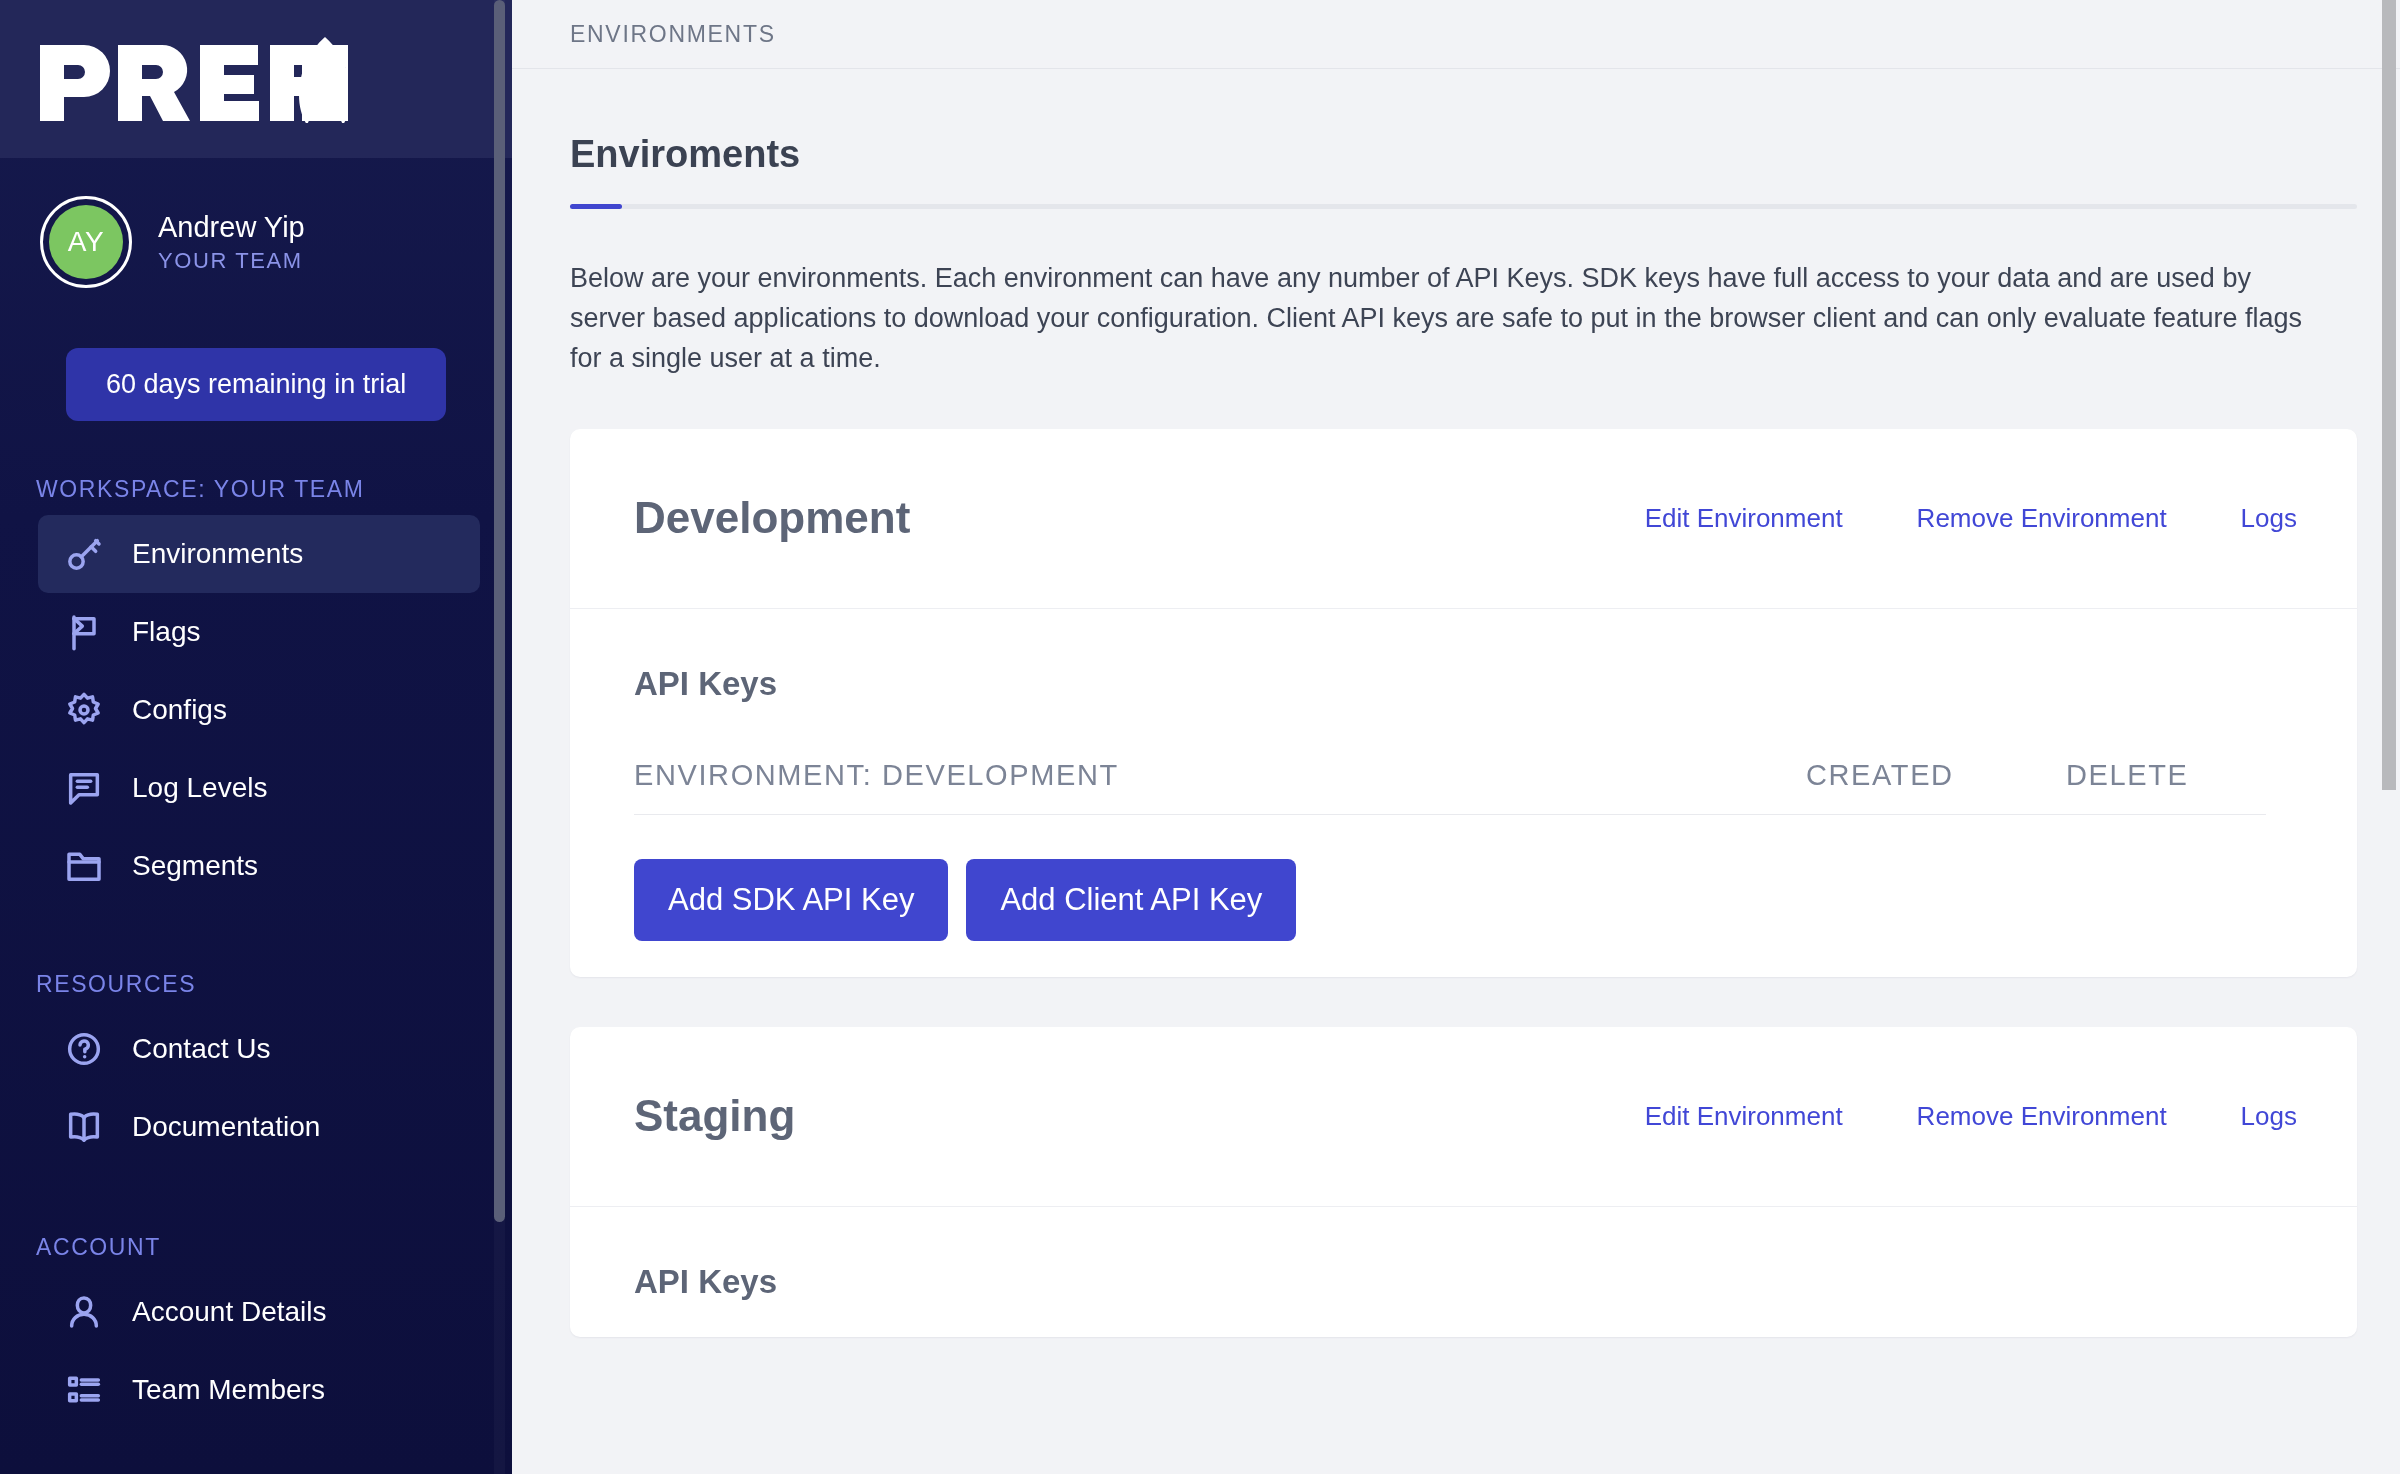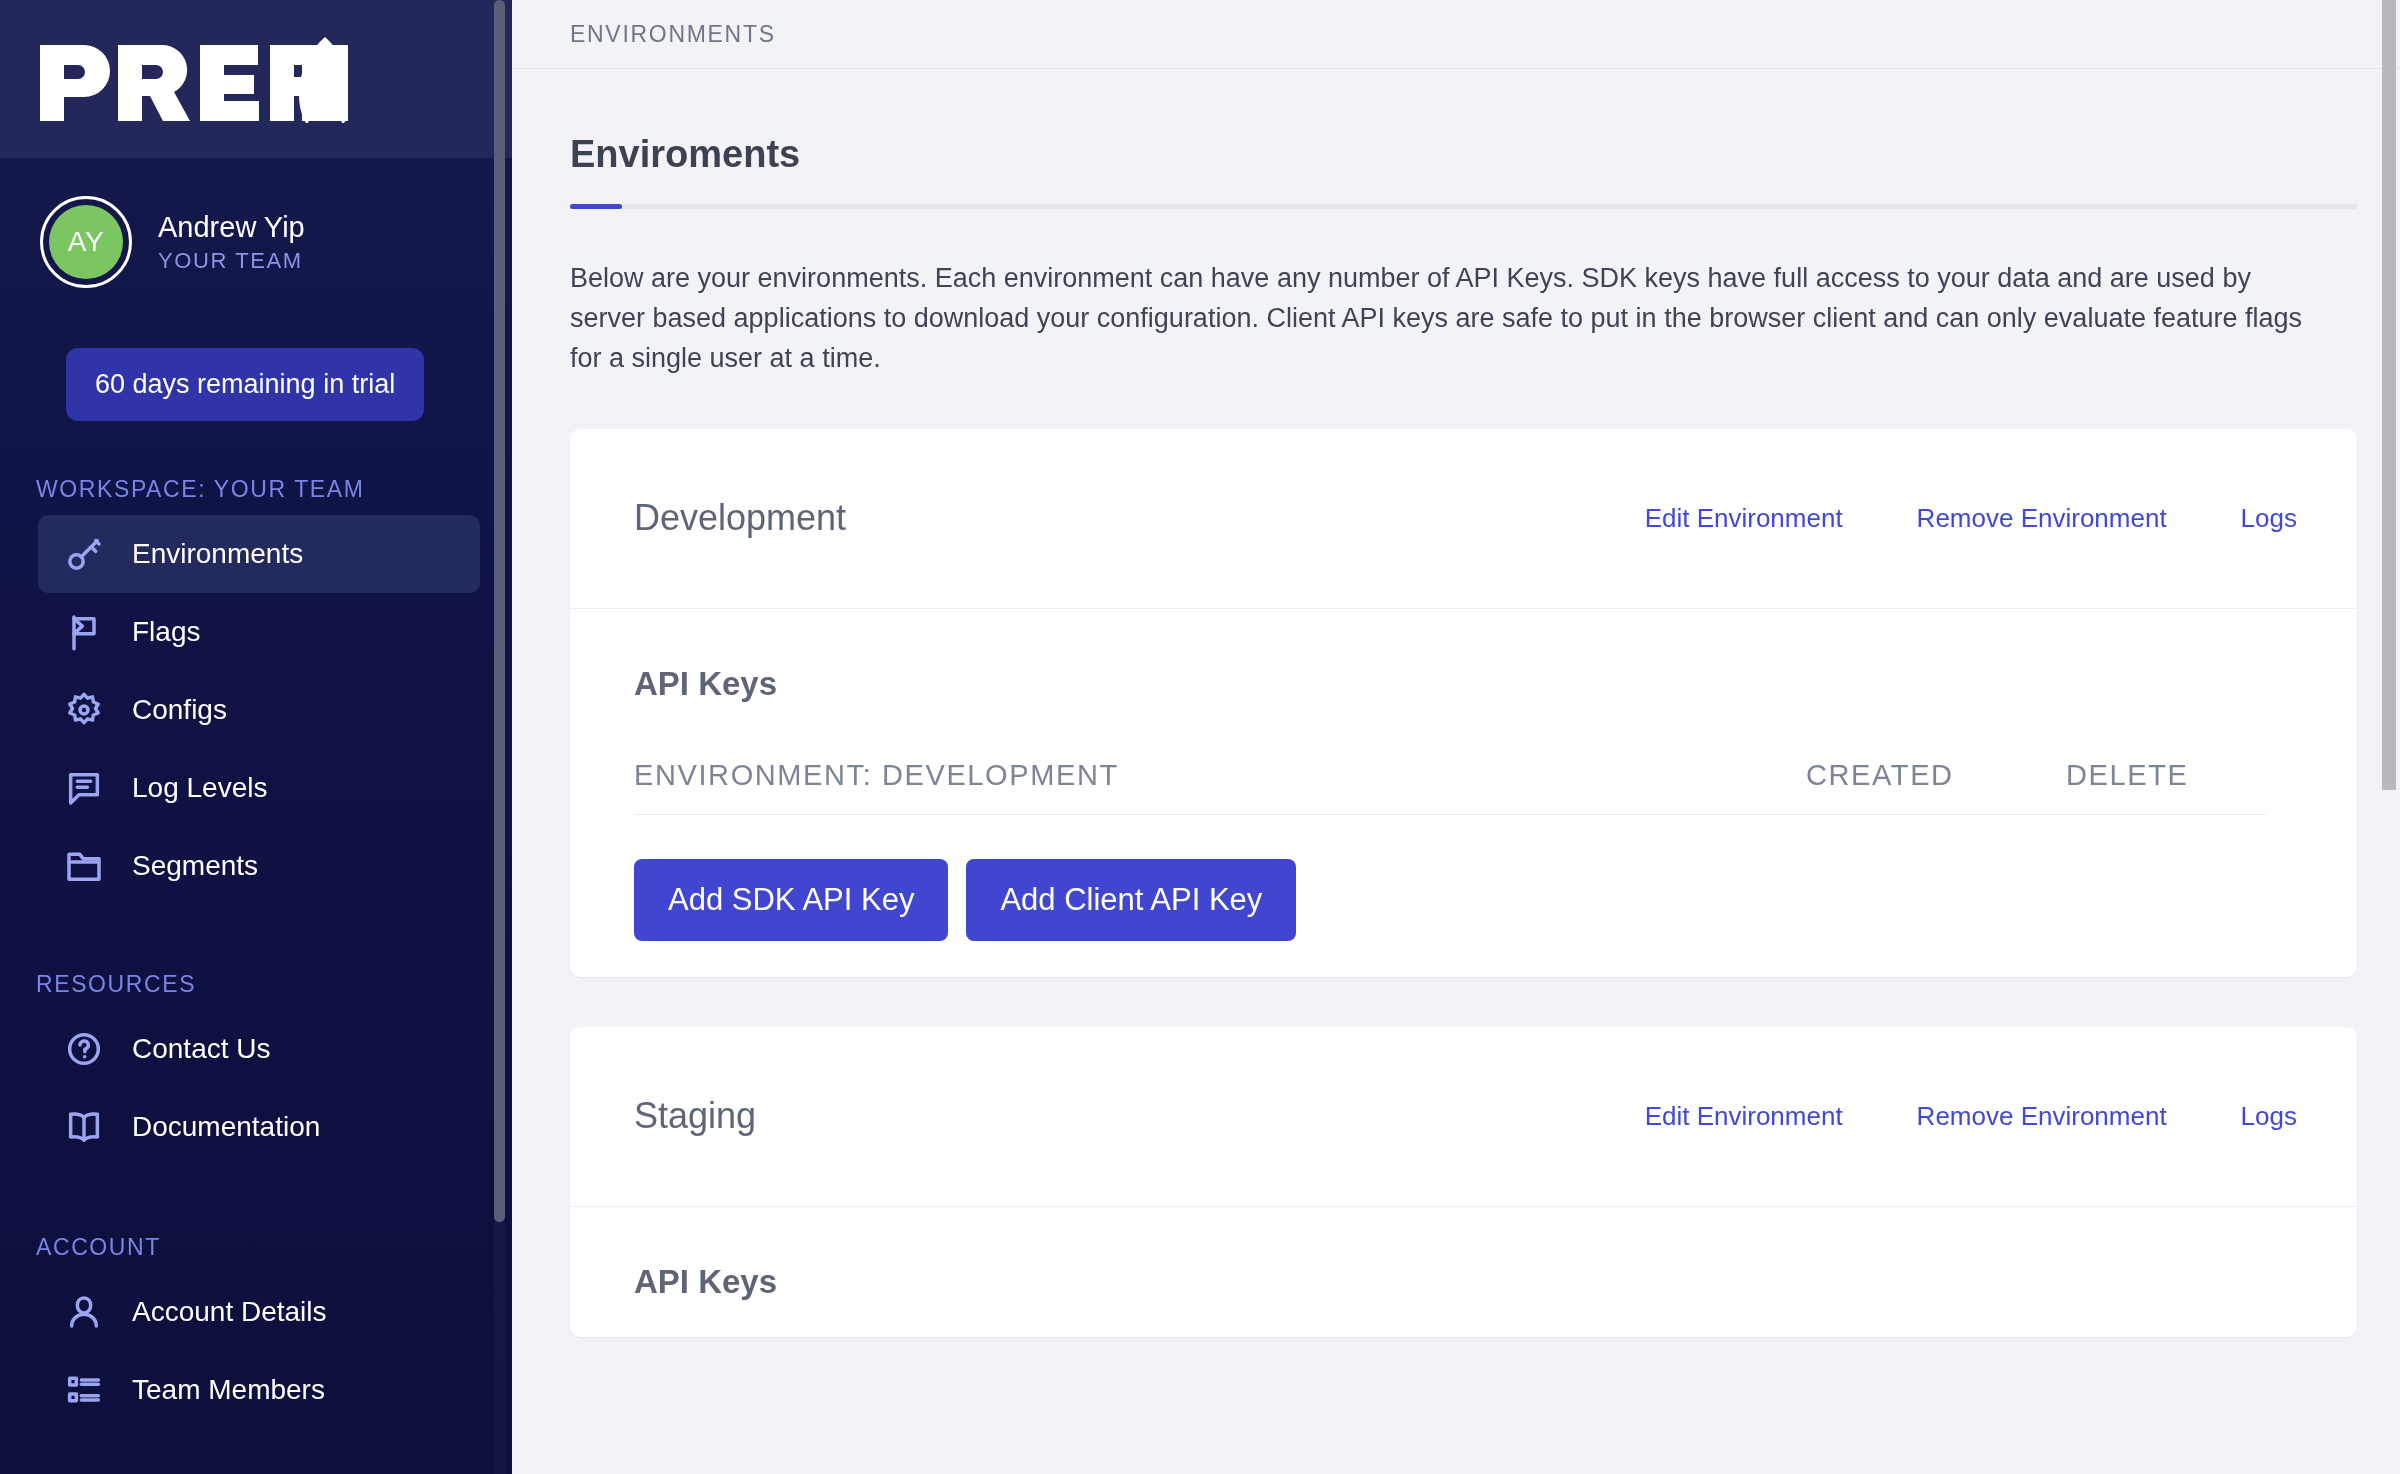--- a/index.html
+++ b/index.html
@@ -88,21 +88,21 @@
     letter-spacing: 1.6px;
     margin-top: 4px;
   }
 
   .trial-wrap { padding: 58px 0 0 66px; }
   .trial-badge {
     display: inline-block;
     background: #2f34a8;
     color: #ffffff;
     font-size: 27px;
-    padding: 21px 29px;
+    padding: 21px 40px;
     border-radius: 12px;
   }
 
   .section-label {
     color: #7a84e8;
     font-size: 23px;
     letter-spacing: 1.6px;
     padding-left: 36px;
     margin-top: 55px;
     margin-bottom: 12px;
@@ -226,22 +226,22 @@
   .card-head {
     display: flex;
     align-items: center;
     justify-content: space-between;
     height: 180px;
     padding: 0 60px 0 64px;
     border-bottom: 1px solid #edeef2;
   }
   .card-title {
     color: #5d6577;
-    font-size: 36px;
-    font-weight: 400;
+    font-size: 44px;
+    font-weight: 700;
   }
   .card-actions {
     display: flex;
     align-items: center;
   }
   .card-link {
     color: #4147d6;
     font-size: 26px;
     text-decoration: none;
     cursor: pointer;

